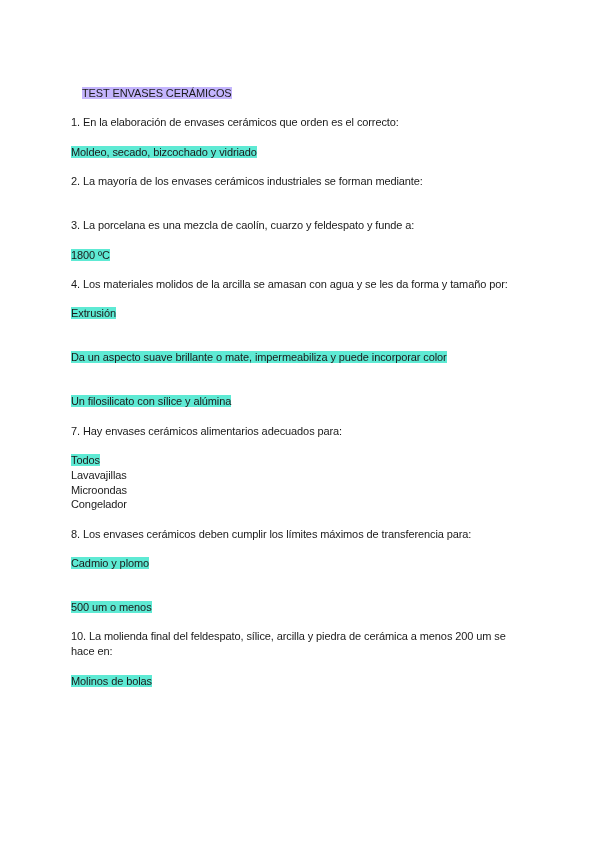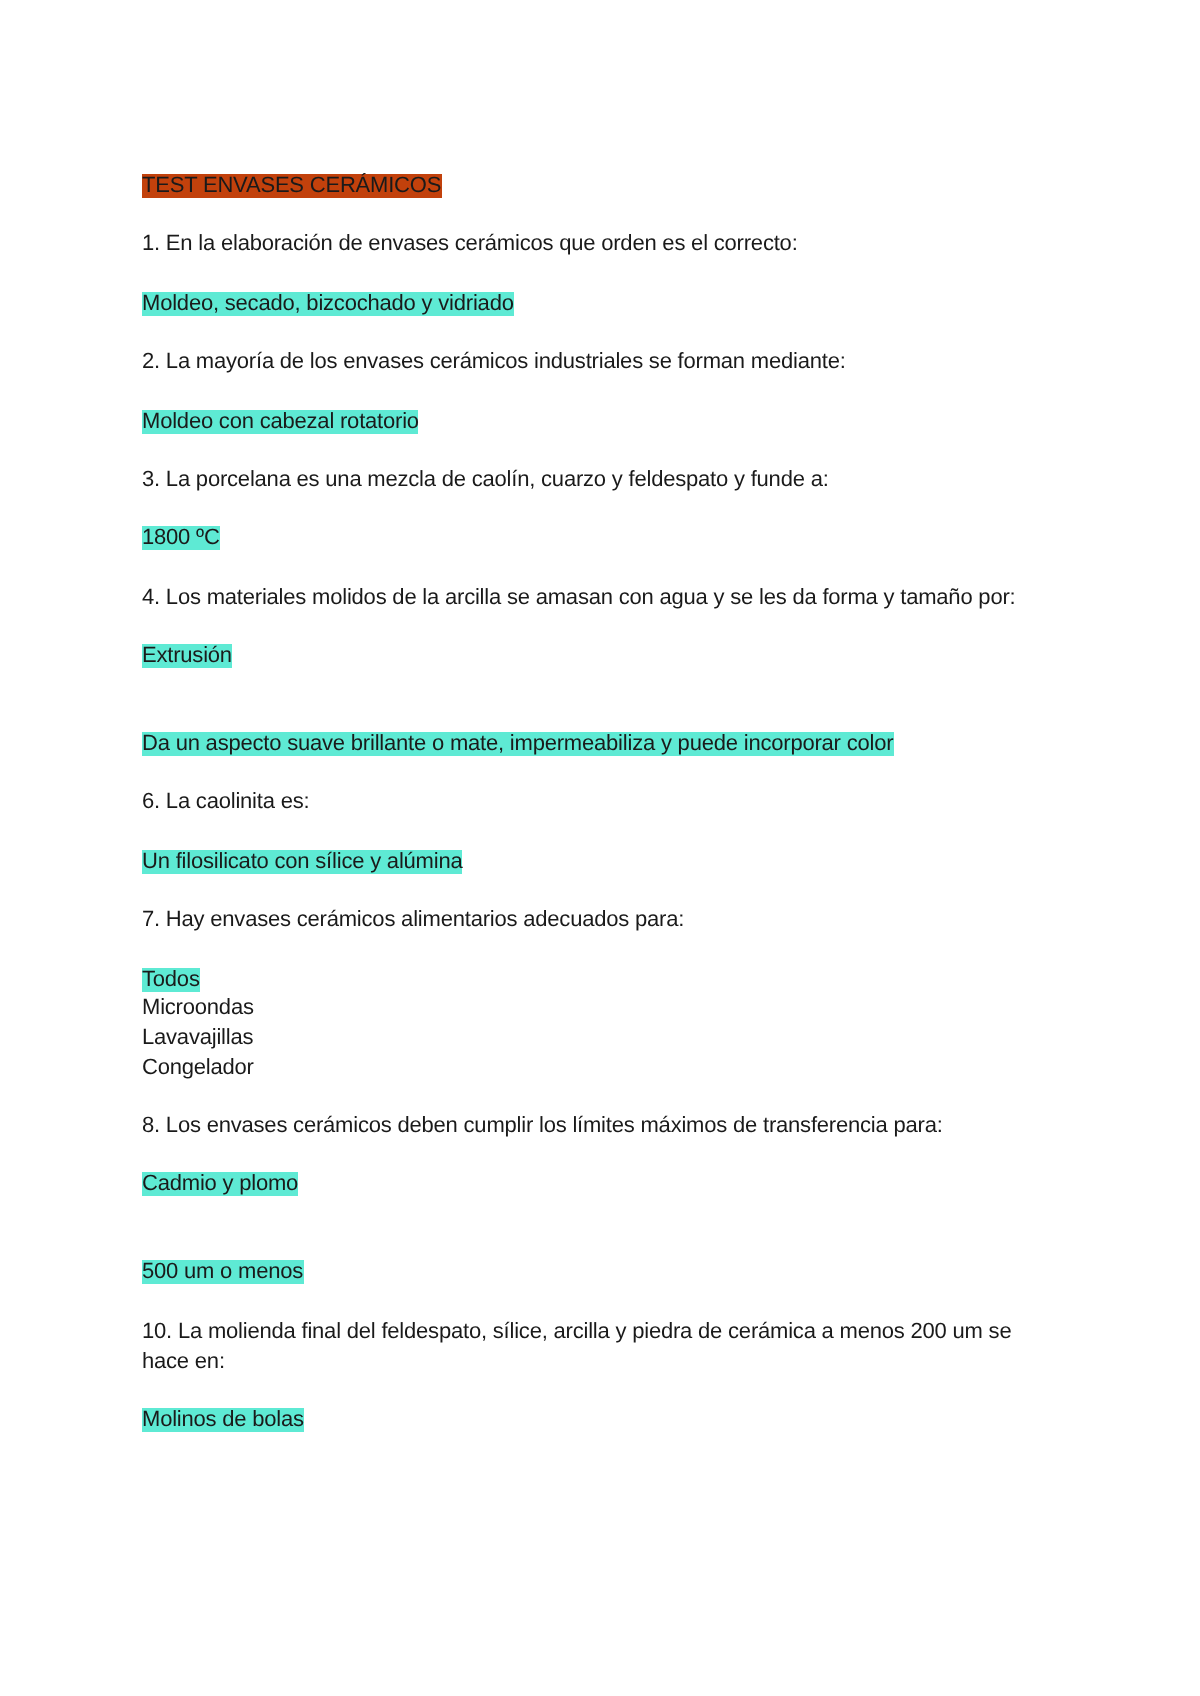--- a/index.html
+++ b/index.html
@@ -39,21 +39,22 @@
     .gap {
       height: 14.7px;
     }
     .wrap {
       white-space: normal;
       line-height: 14.7px;
       width: 458px;
       letter-spacing: -0.1px;
     }
     .hl-title {
-      background: #c2410c;
+      background: #c4b5fd;
+      margin-left: 11px;
     }
     .hl-answer {
       background: #5eead4;
     }
   </style>
 </head>
 <body>
 
 <div class="page">
   <div class="content">
@@ -61,47 +62,45 @@
     <div class="line"><span class="hl-title">TEST ENVASES CERÁMICOS</span></div>
     <div class="gap"></div>
 
     <div class="line">1. En la elaboración de envases cerámicos que orden es el correcto:</div>
     <div class="gap"></div>
     <div class="line"><span class="hl-answer">Moldeo, secado, bizcochado y vidriado</span></div>
     <div class="gap"></div>
 
     <div class="line">2. La mayoría de los envases cerámicos industriales se forman mediante:</div>
     <div class="gap"></div>
-    <div class="line"><span class="hl-answer">Moldeo con cabezal rotatorio</span></div>
     <div class="gap"></div>
 
     <div class="line">3. La porcelana es una mezcla de caolín, cuarzo y feldespato y funde a:</div>
     <div class="gap"></div>
     <div class="line"><span class="hl-answer">1800 ºC</span></div>
     <div class="gap"></div>
 
     <div class="line">4. Los materiales molidos de la arcilla se amasan con agua y se les da forma y tamaño por:</div>
     <div class="gap"></div>
     <div class="line"><span class="hl-answer">Extrusión</span></div>
     <div class="gap"></div>
 
     <div class="gap"></div>
     <div class="line"><span class="hl-answer">Da un aspecto suave brillante o mate, impermeabiliza y puede incorporar color</span></div>
     <div class="gap"></div>
 
-    <div class="line">6. La caolinita es:</div>
     <div class="gap"></div>
     <div class="line"><span class="hl-answer">Un filosilicato con sílice y alúmina</span></div>
     <div class="gap"></div>
 
     <div class="line">7. Hay envases cerámicos alimentarios adecuados para:</div>
     <div class="gap"></div>
     <div class="line"><span class="hl-answer">Todos</span></div>
+    <div class="line">Lavavajillas</div>
     <div class="line">Microondas</div>
-    <div class="line">Lavavajillas</div>
     <div class="line">Congelador</div>
     <div class="gap"></div>
 
     <div class="line">8. Los envases cerámicos deben cumplir los límites máximos de transferencia para:</div>
     <div class="gap"></div>
     <div class="line"><span class="hl-answer">Cadmio y plomo</span></div>
     <div class="gap"></div>
 
     <div class="gap"></div>
     <div class="line"><span class="hl-answer">500 um o menos</span></div>

